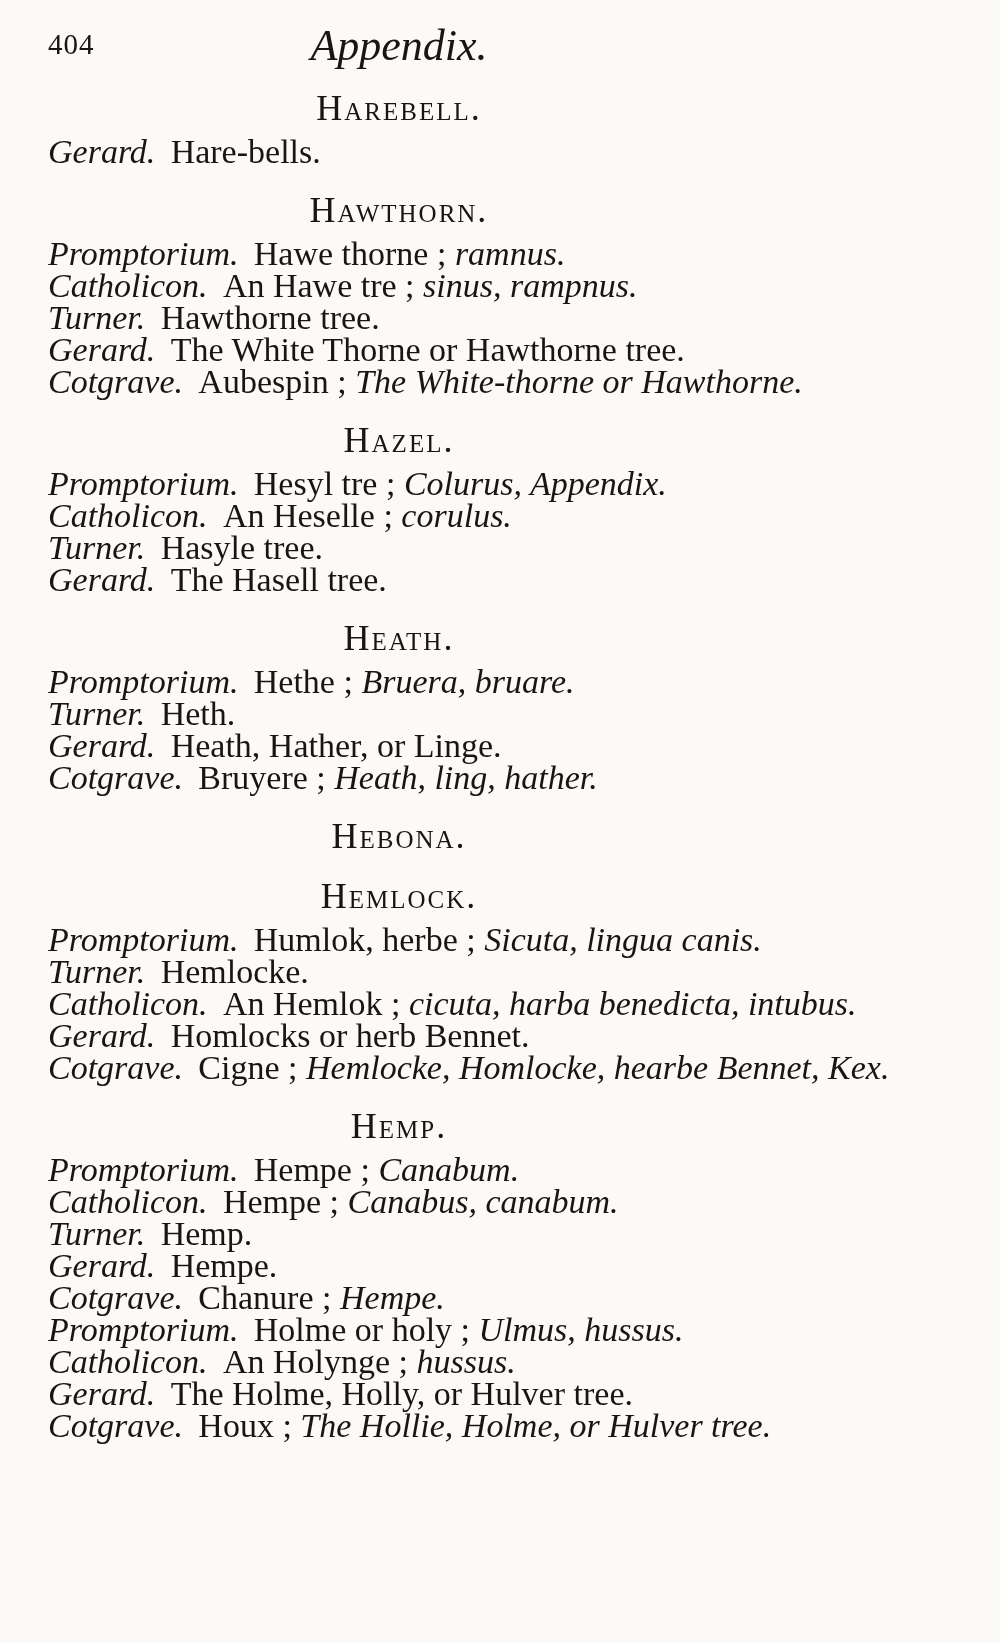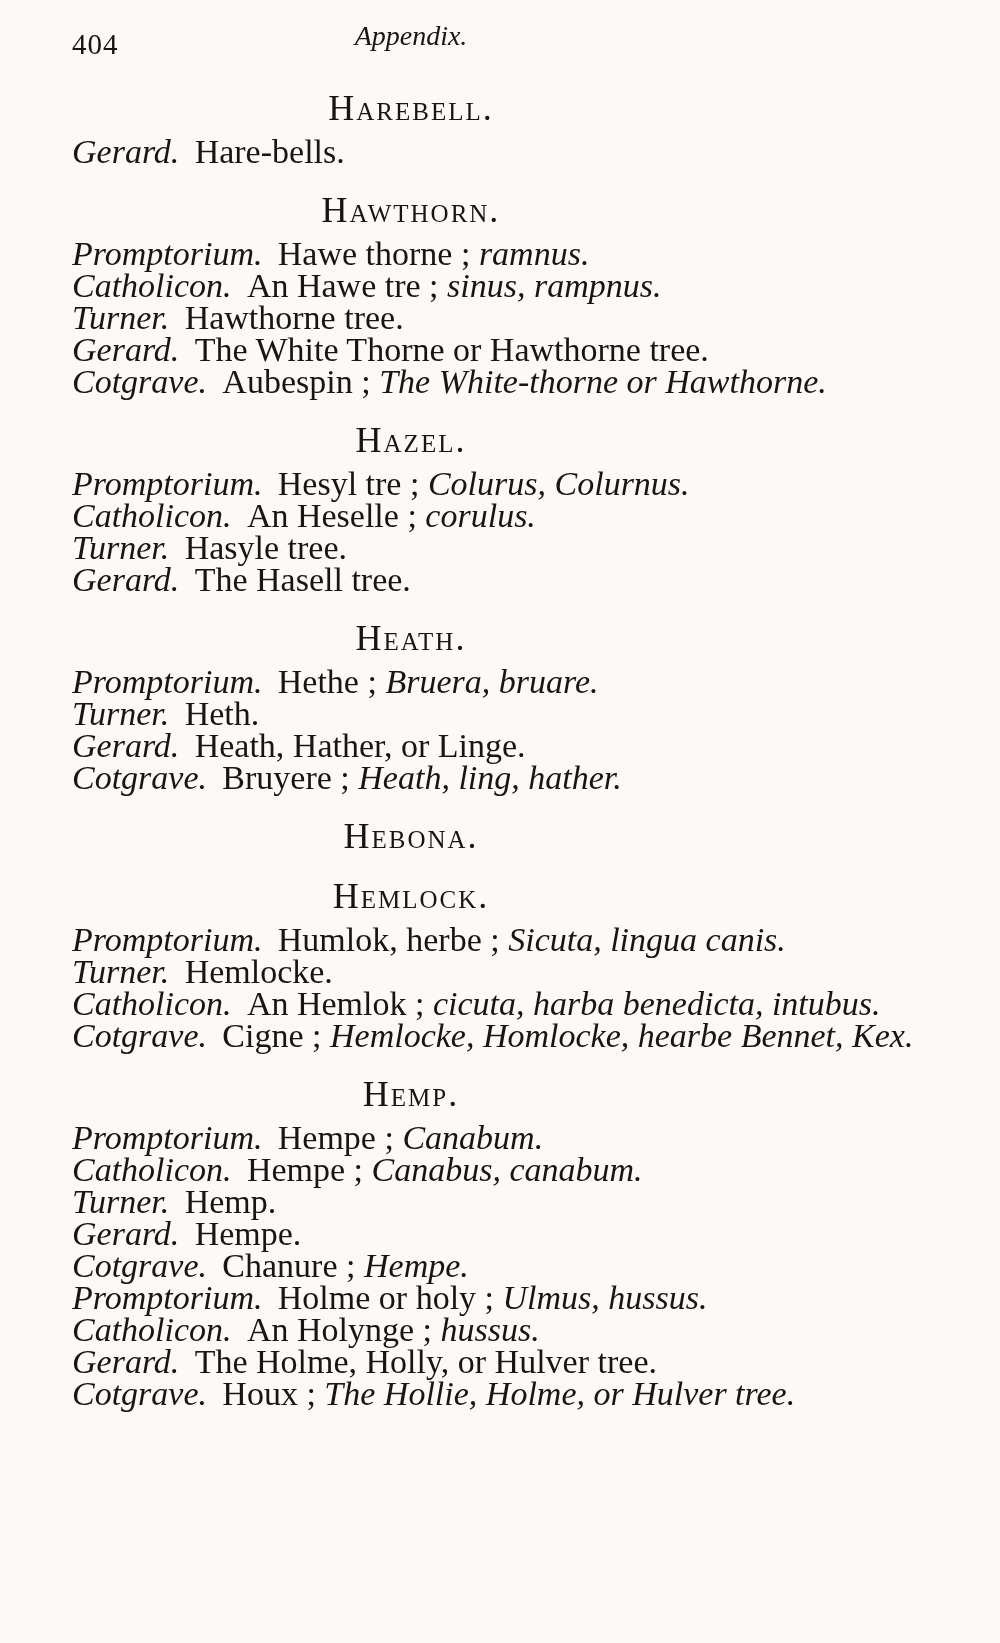--- a/index.html
+++ b/index.html
@@ -11,41 +11,41 @@
     width: 1000px;
     height: 1643px;
     font-family: "Liberation Serif", "DejaVu Serif", serif;
     color: #181512;
     overflow: hidden;
   }
   .page {
     box-sizing: border-box;
     width: 808px;
     height: 1643px;
-    padding: 20px 58px 30px 72px;
+    padding: 20px 58px 30px 48px;
   }
   .page-header {
     position: relative;
     height: 46px;
   }
   .page-number {
     position: absolute;
     left: 0;
     top: 8px;
     font-size: 29px;
     letter-spacing: 1px;
   }
   .running-title {
     position: absolute;
     left: 0;
     right: 0;
     top: 0;
     text-align: center;
     font-style: italic;
-    font-size: 28px;
+    font-size: 44px;
   }
   .section-heading {
     text-align: center;
     font-variant: small-caps;
     font-size: 36px;
     line-height: 36px;
     letter-spacing: 2px;
     margin-top: 24px;
     margin-bottom: 10px;
   }
@@ -73,34 +73,35 @@
   <div id="content">
       <div class="section-heading">Harebell.</div>
       <div class="entry"><span class="source">Gerard.</span><span class="roman">Hare-bells.</span></div>
       <div class="section-heading">Hawthorn.</div>
       <div class="entry"><span class="source">Promptorium.</span><span class="roman">Hawe thorne ; </span><span class="latin">ramnus.</span></div>
       <div class="entry"><span class="source">Catholicon.</span><span class="roman">An Hawe tre ; </span><span class="latin">sinus, rampnus.</span></div>
       <div class="entry"><span class="source">Turner.</span><span class="roman">Hawthorne tree.</span></div>
       <div class="entry"><span class="source">Gerard.</span><span class="roman">The White Thorne or Hawthorne tree.</span></div>
       <div class="entry"><span class="source">Cotgrave.</span><span class="roman">Aubespin ; </span><span class="latin">The White-thorne or Hawthorne.</span></div>
       <div class="section-heading">Hazel.</div>
-      <div class="entry"><span class="source">Promptorium.</span><span class="roman">Hesyl tre ; </span><span class="latin">Colurus, Colurnus.</span></div>
+      <div class="entry"><span class="source">Promptorium.</span><span class="roman">Hesyl tre ; </span><span class="latin">Colurus, Appendix.</span></div>
       <div class="entry"><span class="source">Catholicon.</span><span class="roman">An Heselle ; </span><span class="latin">corulus.</span></div>
       <div class="entry"><span class="source">Turner.</span><span class="roman">Hasyle tree.</span></div>
       <div class="entry"><span class="source">Gerard.</span><span class="roman">The Hasell tree.</span></div>
       <div class="section-heading">Heath.</div>
       <div class="entry"><span class="source">Promptorium.</span><span class="roman">Hethe ; </span><span class="latin">Bruera, bruare.</span></div>
       <div class="entry"><span class="source">Turner.</span><span class="roman">Heth.</span></div>
       <div class="entry"><span class="source">Gerard.</span><span class="roman">Heath, Hather, or Linge.</span></div>
       <div class="entry"><span class="source">Cotgrave.</span><span class="roman">Bruyere ; </span><span class="latin">Heath, ling, hather.</span></div>
       <div class="section-heading">Hebona.</div>
       <div class="section-heading">Hemlock.</div>
       <div class="entry"><span class="source">Promptorium.</span><span class="roman">Humlok, herbe ; </span><span class="latin">Sicuta, lingua canis.</span></div>
       <div class="entry"><span class="source">Turner.</span><span class="roman">Hemlocke.</span></div>
       <div class="entry"><span class="source">Catholicon.</span><span class="roman">An Hemlok ; </span><span class="latin">cicuta, harba benedicta, intubus.</span></div>
+      <div class="entry"><span class="source">Gerard.</span><span class="roman">Homlocks or herb Bennet.</span></div>
       <div class="entry"><span class="source">Cotgrave.</span><span class="roman">Cigne ; </span><span class="latin">Hemlocke, Homlocke, hearbe Bennet, Kex.</span></div>
       <div class="section-heading">Hemp.</div>
       <div class="entry"><span class="source">Promptorium.</span><span class="roman">Hempe ; </span><span class="latin">Canabum.</span></div>
       <div class="entry"><span class="source">Catholicon.</span><span class="roman">Hempe ; </span><span class="latin">Canabus, canabum.</span></div>
       <div class="entry"><span class="source">Turner.</span><span class="roman">Hemp.</span></div>
       <div class="entry"><span class="source">Gerard.</span><span class="roman">Hempe.</span></div>
       <div class="entry"><span class="source">Cotgrave.</span><span class="roman">Chanure ; </span><span class="latin">Hempe.</span></div>
       <div class="entry"><span class="source">Promptorium.</span><span class="roman">Holme or holy ; </span><span class="latin">Ulmus, hussus.</span></div>
       <div class="entry"><span class="source">Catholicon.</span><span class="roman">An Holynge ; </span><span class="latin">hussus.</span></div>
       <div class="entry"><span class="source">Gerard.</span><span class="roman">The Holme, Holly, or Hulver tree.</span></div>

